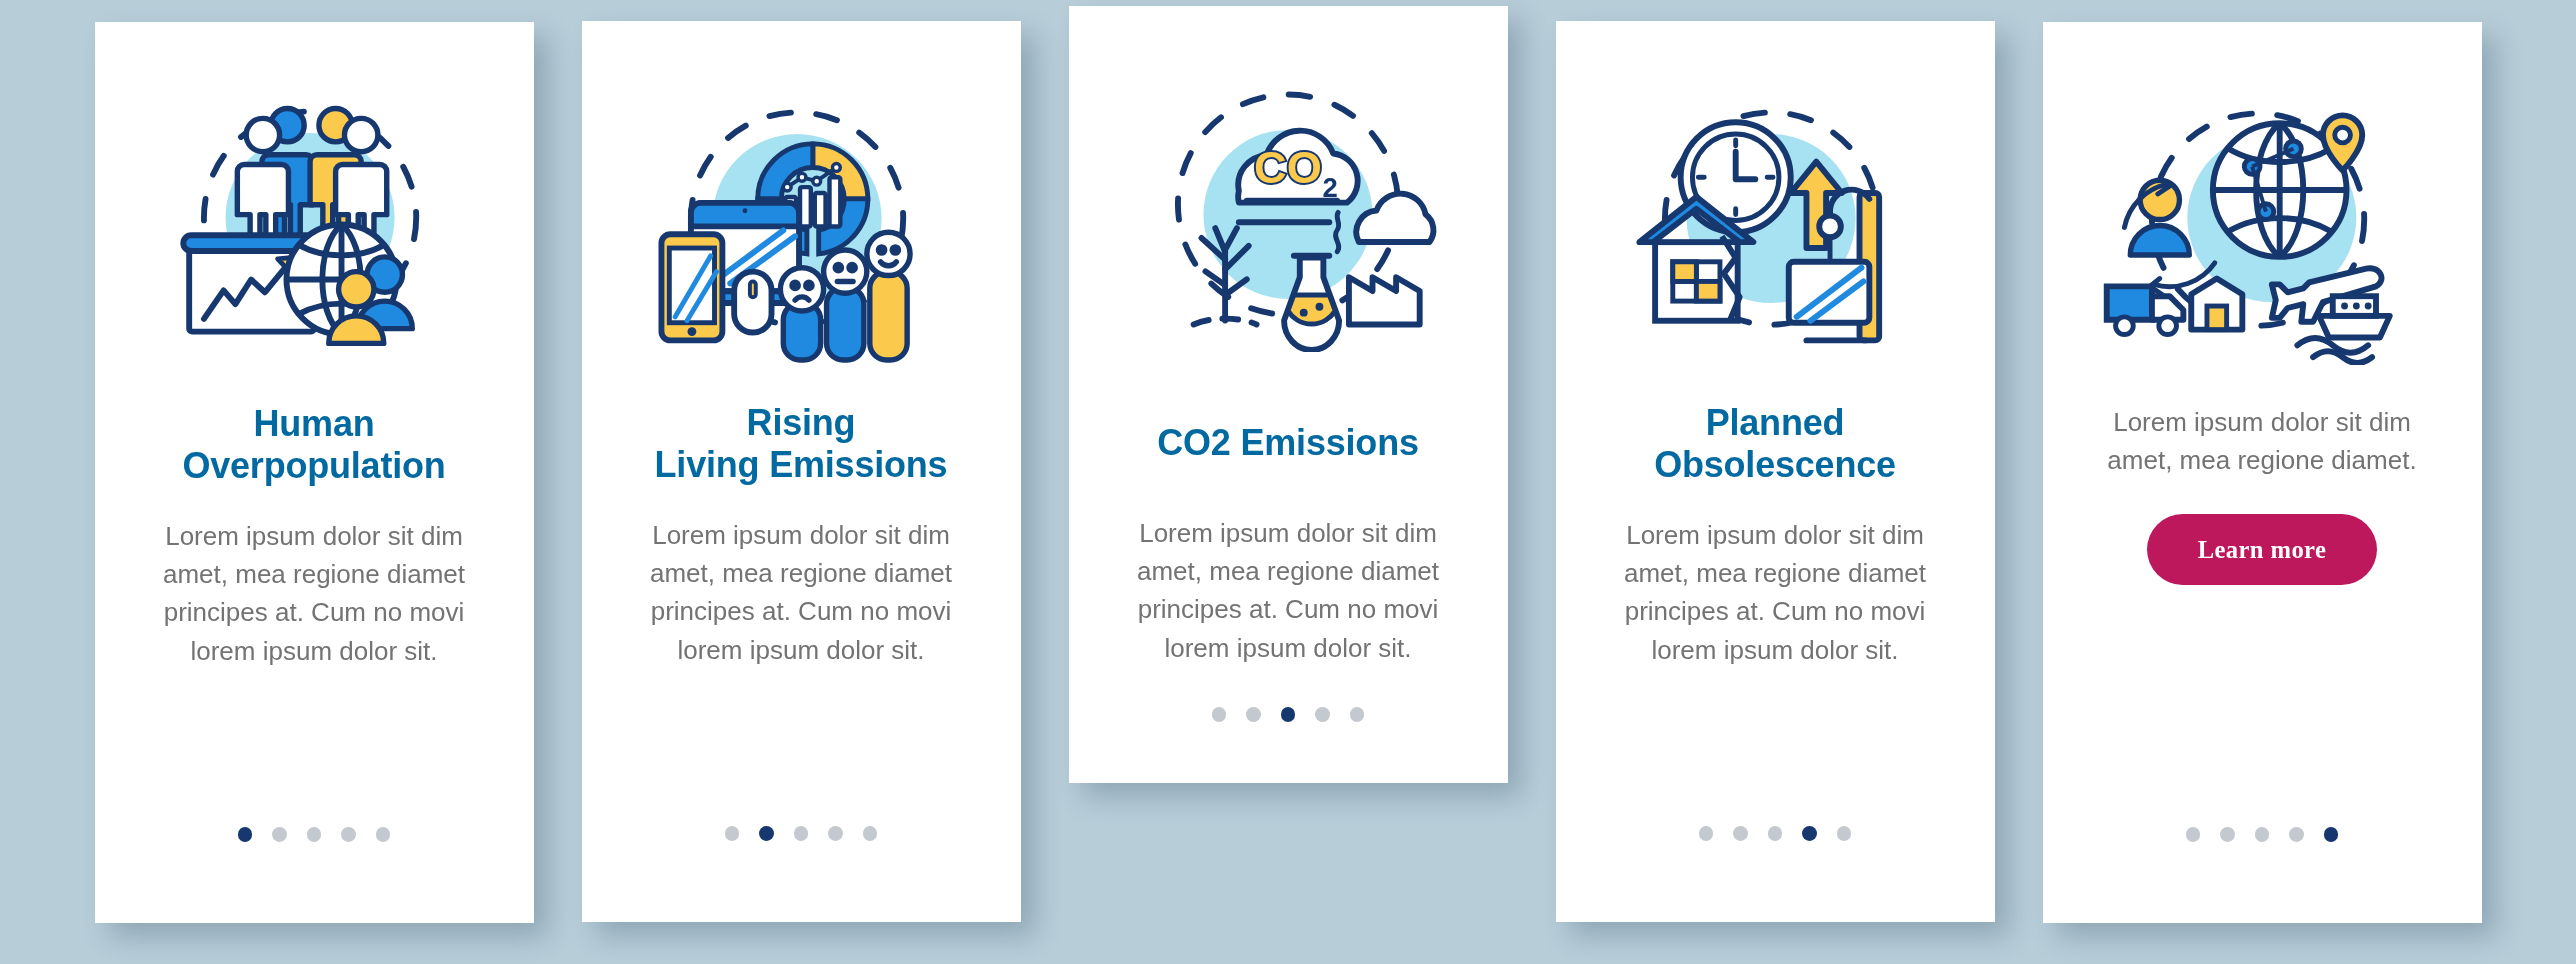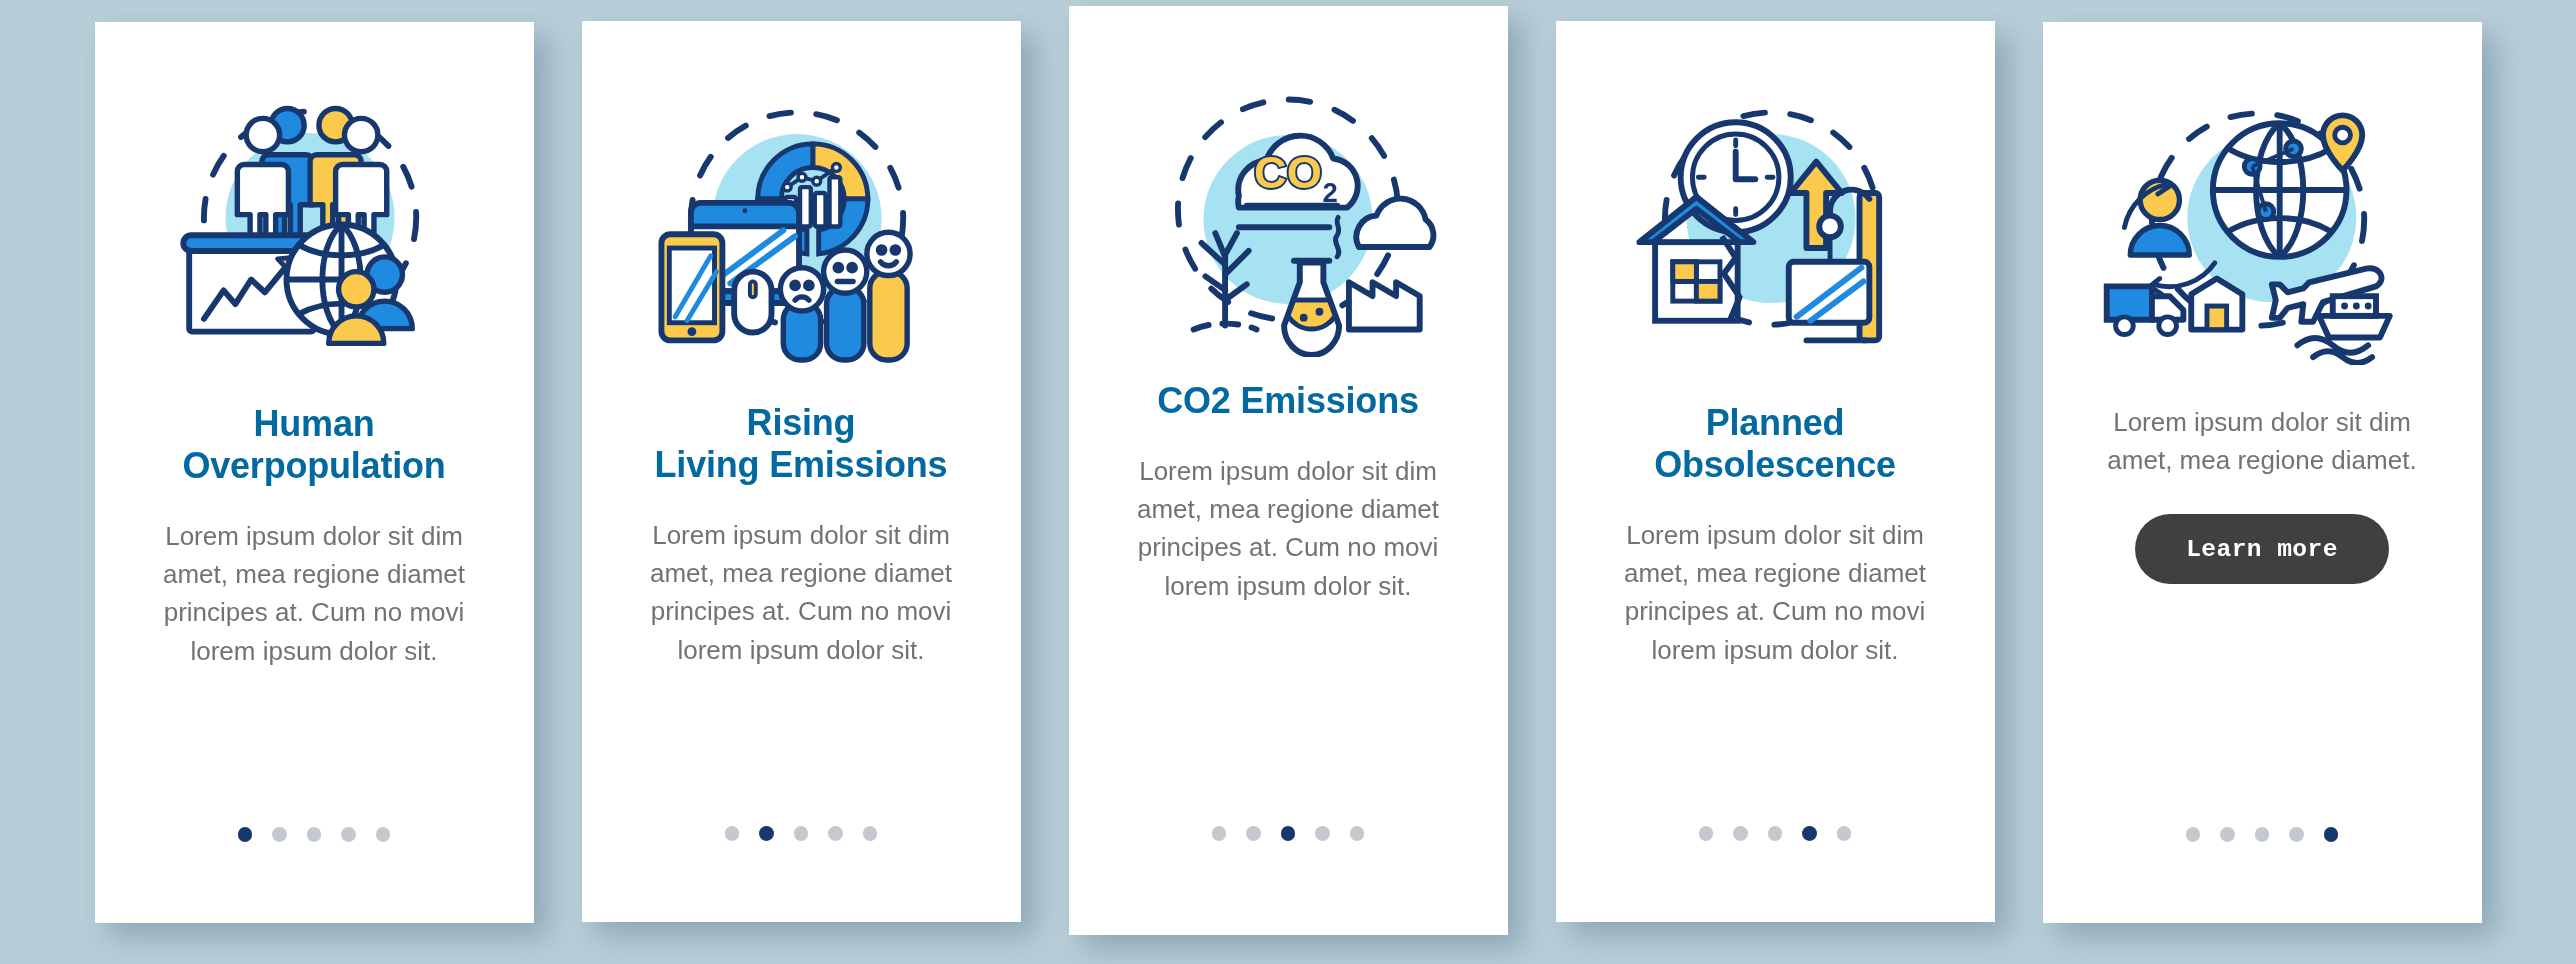--- a/index.html
+++ b/index.html
@@ -22,21 +22,21 @@
     width:439px;
     height:901px;
     background:#ffffff;
     box-shadow:13.8px 13.8px 25.6px rgba(40,70,95,0.28);
     box-sizing:border-box;
     display:flex;flex-direction:column;align-items:center;
     flex:0 0 auto;
   }
   .card.c1,.card.c5{margin-top:0;}
   .card.c2,.card.c4{margin-top:-1px;}
-  .card.c3{margin-top:-15.7px;height:929px;}
+  .card.c3{margin-top:-15.7px;height:777px;gap:20px;}
 
   .art{
     width:439px;height:295px;
     margin-top:53px;
     position:relative;
     display:flex;align-items:center;justify-content:center;
   }
   .card.c3 .art{margin-top:61px;}
   .art svg{display:block;}
 
@@ -44,21 +44,21 @@
     color:#0369a1;
     font-weight:bold;
     font-size:36px;
     line-height:1.18;
     text-align:center;
     letter-spacing:-0.2px;
     margin-top:33px;
     padding:0 23.6px;
     white-space:pre-line;
   }
-  .card.c3 .title{margin-top:18px;}
+  .card.c3 .title{margin-top:50px;}
   .card.c5 .title{margin-top:39px;}
 
   .body{
     color:#737373;
     font-size:26px;
     line-height:1.47;
     text-align:center;
     margin-top:29.5px;
     padding:0 47px;
     max-width:354px;
@@ -70,30 +70,30 @@
   .dots{
     display:flex;gap:19.7px;align-items:center;justify-content:center;
     margin-bottom:81px;
   }
   .card.c3 .dots{margin-bottom:94px;}
   .dot{width:14.8px;height:14.8px;border-radius:50%;background:#c3c9cf;}
   .dot.on{background:#16386f;}
 
   .learn{
     margin-top:35px;
-    background:#404040;
+    background:#be185d;
     color:#ffffff;
     font-weight:bold;
     font-size:24.6px;
     letter-spacing:0.4px;
     border:none;
     border-radius:39px;
     padding:21.6px 51px;
     cursor:pointer;
-    font-family:Liberation Mono, monospace;
+    font-family:Liberation Serif, serif;
   }
 </style>
 </head>
 <body>
 
 <div class="stage">
   <div class="cards">
 
     <div class="card c1">
       <div class="art">

